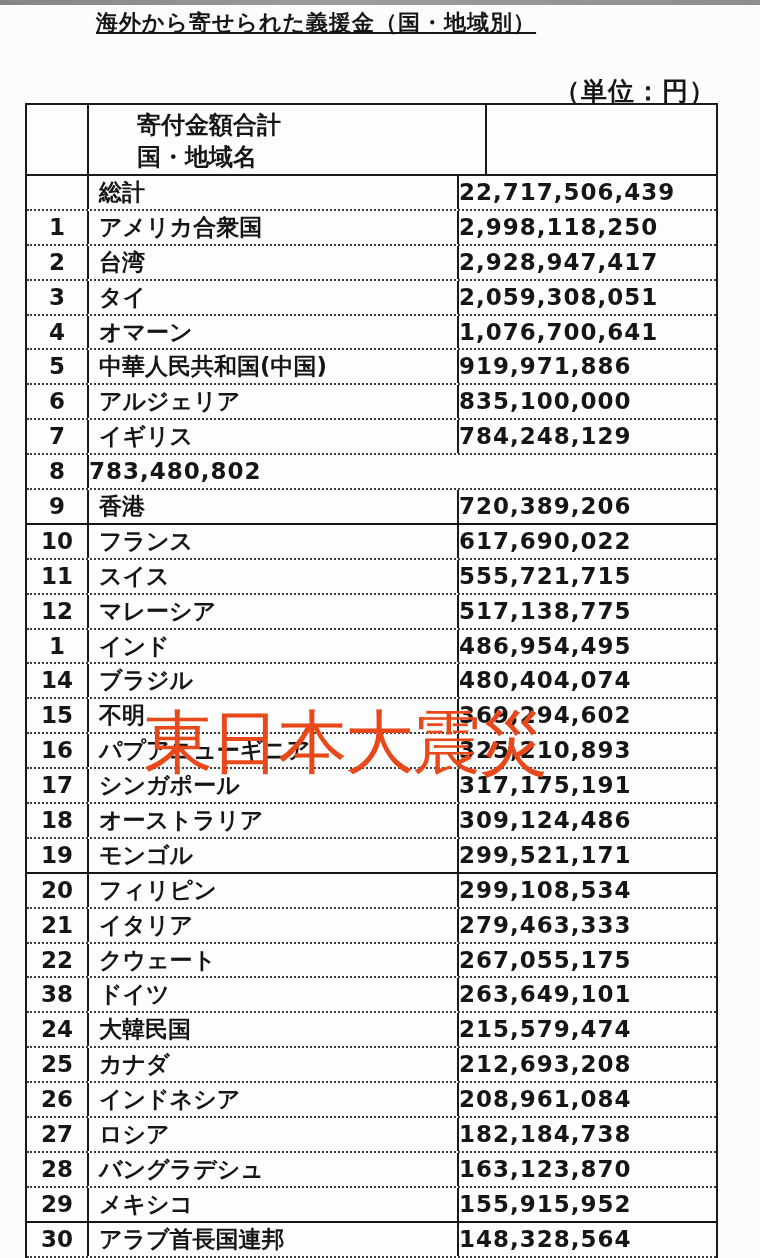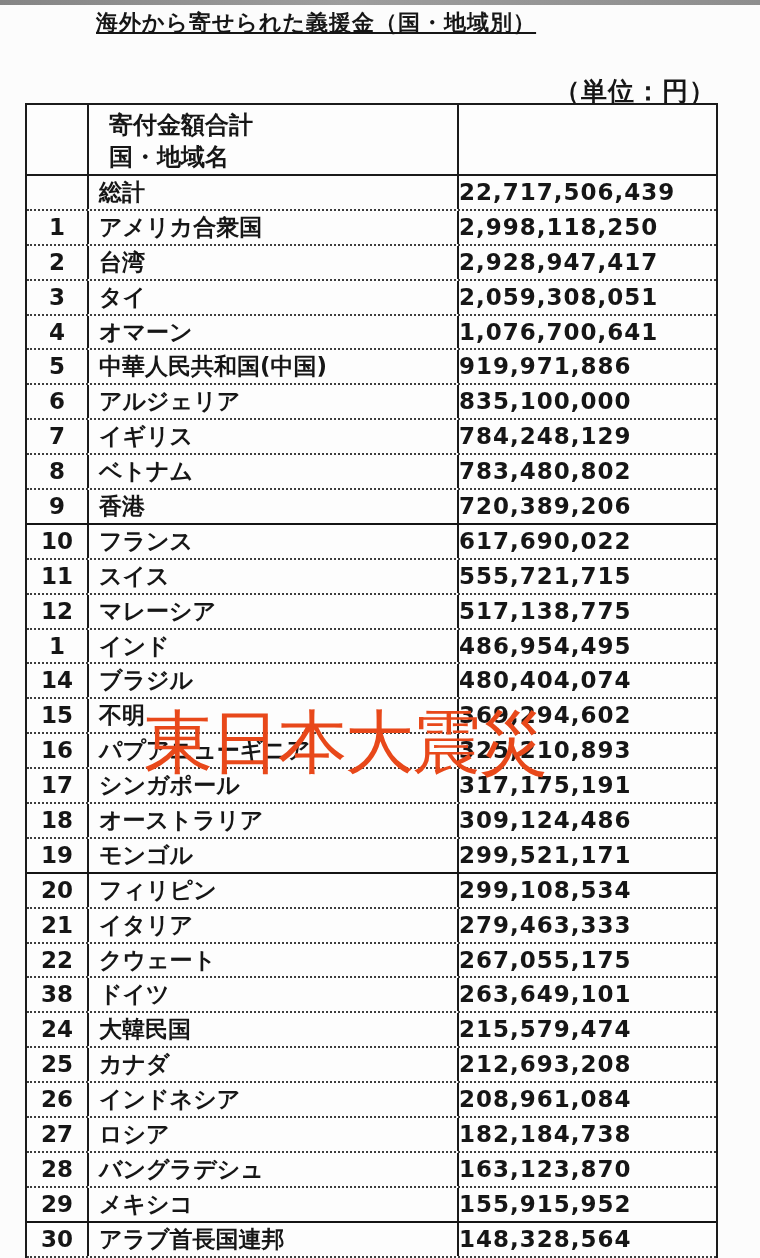--- a/index.html
+++ b/index.html
@@ -44,20 +44,21 @@
     width: 693px;
     box-sizing: border-box;
     border: 2px solid #1b1b1b;
     background: #fdfdfd;
   }
   .hrow {
     display: flex;
     height: 71px;
     box-sizing: border-box;
     border-bottom: 2px solid #1b1b1b;
+    gap: 28px;
   }
   .row {
     display: flex;
     height: 34.9px;
     box-sizing: border-box;
     border-bottom: 2px dotted #3d3d3d;
     font-weight: bold;
     font-size: 23px;
   }
   .row.solid {
@@ -163,21 +164,20 @@
         <div class="cell name">アルジェリア</div>
         <div class="cell amount">835,100,000</div>
       </div>
       <div class="row">
         <div class="cell rank">7</div>
         <div class="cell name">イギリス</div>
         <div class="cell amount">784,248,129</div>
       </div>
       <div class="row">
         <div class="cell rank">8</div>
-        <div class="cell name">ベトナム</div>
         <div class="cell amount">783,480,802</div>
       </div>
       <div class="row solid">
         <div class="cell rank">9</div>
         <div class="cell name">香港</div>
         <div class="cell amount">720,389,206</div>
       </div>
       <div class="row">
         <div class="cell rank">10</div>
         <div class="cell name">フランス</div>

